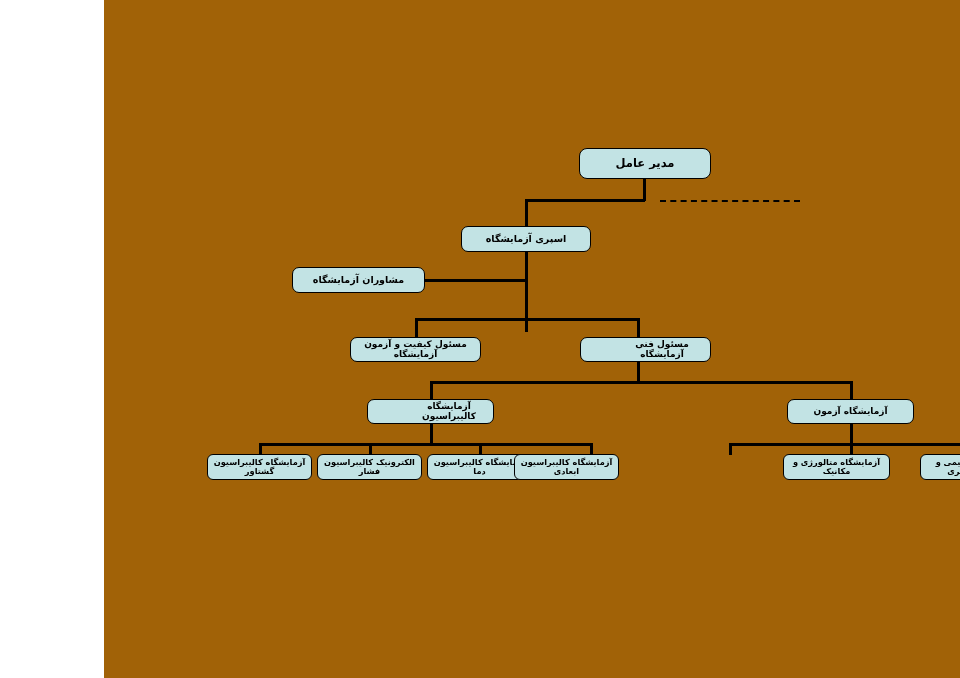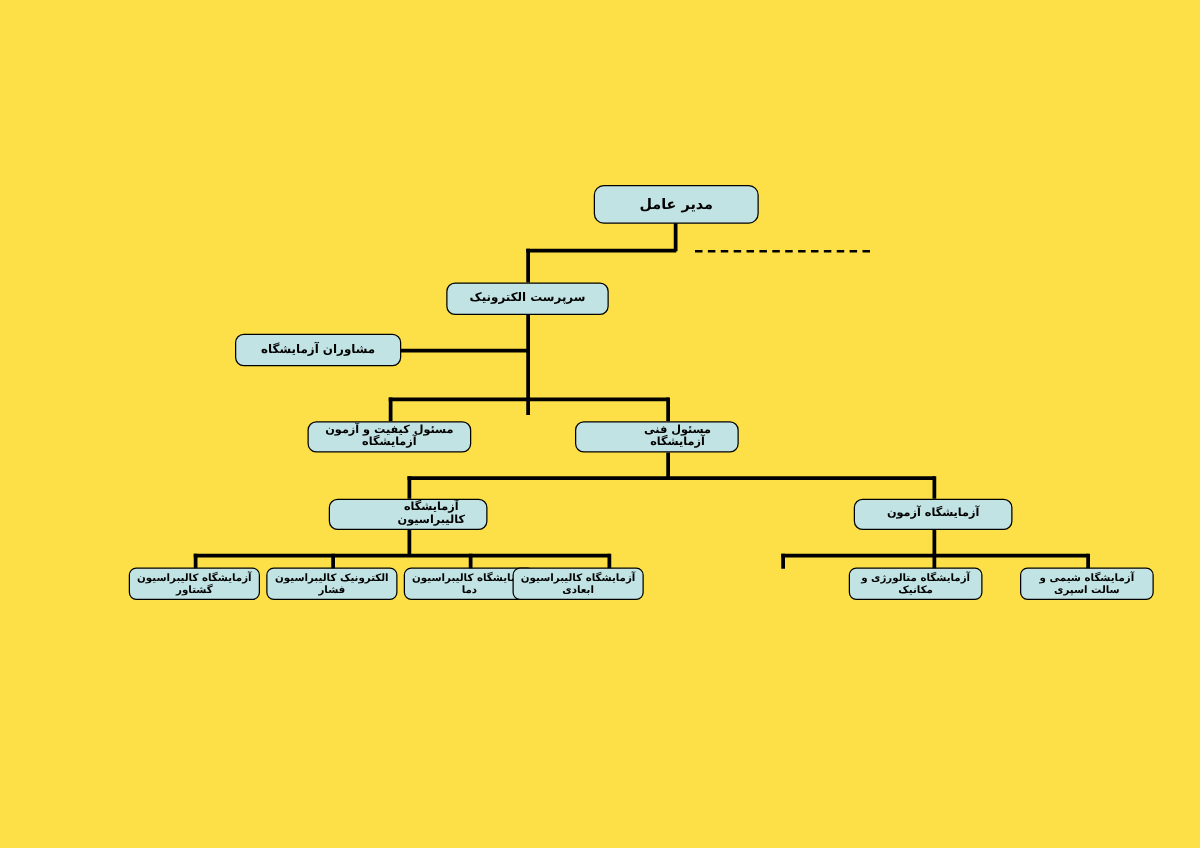--- a/index.html
+++ b/index.html
@@ -3,23 +3,23 @@
 <meta charset="utf-8">
 <title>Laboratory Organization Chart</title>
 <style>
   html, body {
     margin: 0;
     padding: 0;
     background: #ffffff;
   }
   #canvas {
     position: relative;
-    width: 960px;
+    width: 856px;
     height: 678px;
-    background: #fde047;
+    background: #a16207;
     overflow: hidden;
     font-family: "DejaVu Sans", "Liberation Sans", sans-serif;
   }
   
   .node {
     position: absolute;
     box-sizing: border-box;
     background: #c2e3e4;
     border: 1.6px solid #000000;
     border-radius: 7px;
@@ -65,35 +65,35 @@
   <div class="node lvl0" style="left:475px; top:148px; width:132px; height:31px;">مدیر عامل</div>
 
   <div class="conn v" style="left:539px; top:178px; height:23px;"></div>
 
   <div class="conn h" style="left:421px; top:199px; width:120px;"></div>
 
   <div class="dashed" style="left:556px; top:200px; width:140px;"></div>
 
   <div class="conn v" style="left:421px; top:199px; height:27px;"></div>
 
-  <div class="node lvl1" style="left:357px; top:226px; width:130px; height:26px;">سرپرست الکترونیک</div>
+  <div class="node lvl1" style="left:357px; top:226px; width:130px; height:26px;">اسپری آزمایشگاه</div>
 
   <div class="conn v" style="left:421px; top:252px; height:80px;"></div>
 
   <div class="node lvl1" style="left:188px; top:267px; width:133px; height:26px;">مشاوران آزمایشگاه</div>
 
   <div class="conn h" style="left:320px; top:279px; width:103px;"></div>
 
   <div class="conn h" style="left:311px; top:318px; width:224px;"></div>
   <div class="conn v" style="left:311px; top:318px; height:19px;"></div>
   <div class="conn v" style="left:533px; top:318px; height:19px;"></div>
 
   <div class="node lvl2" style="left:246px; top:337px; width:131px; height:25px;">مسئول کیفیت و آزمون آزمایشگاه</div>
 
-  <div class="node lvl2" style="left:460px; top:337px; width:131px; height:25px;padding-left:36px;">مسئول فنی آزمایشگاه</div>
+  <div class="node lvl2" style="left:476px; top:337px; width:131px; height:25px;padding-left:36px;">مسئول فنی آزمایشگاه</div>
 
   <div class="conn v" style="left:533px; top:362px; height:21px;"></div>
   <div class="conn h" style="left:326px; top:381px; width:422px;"></div>
   <div class="conn v" style="left:326px; top:381px; height:18px;"></div>
   <div class="conn v" style="left:746px; top:381px; height:18px;"></div>
 
   <div class="node lvl3" style="left:263px; top:399px; width:127px; height:25px;padding-left:40px;">آزمایشگاه کالیبراسیون</div>
 
   <div class="node lvl3" style="left:683px; top:399px; width:127px; height:25px;">آزمایشگاه آزمون</div>
 

